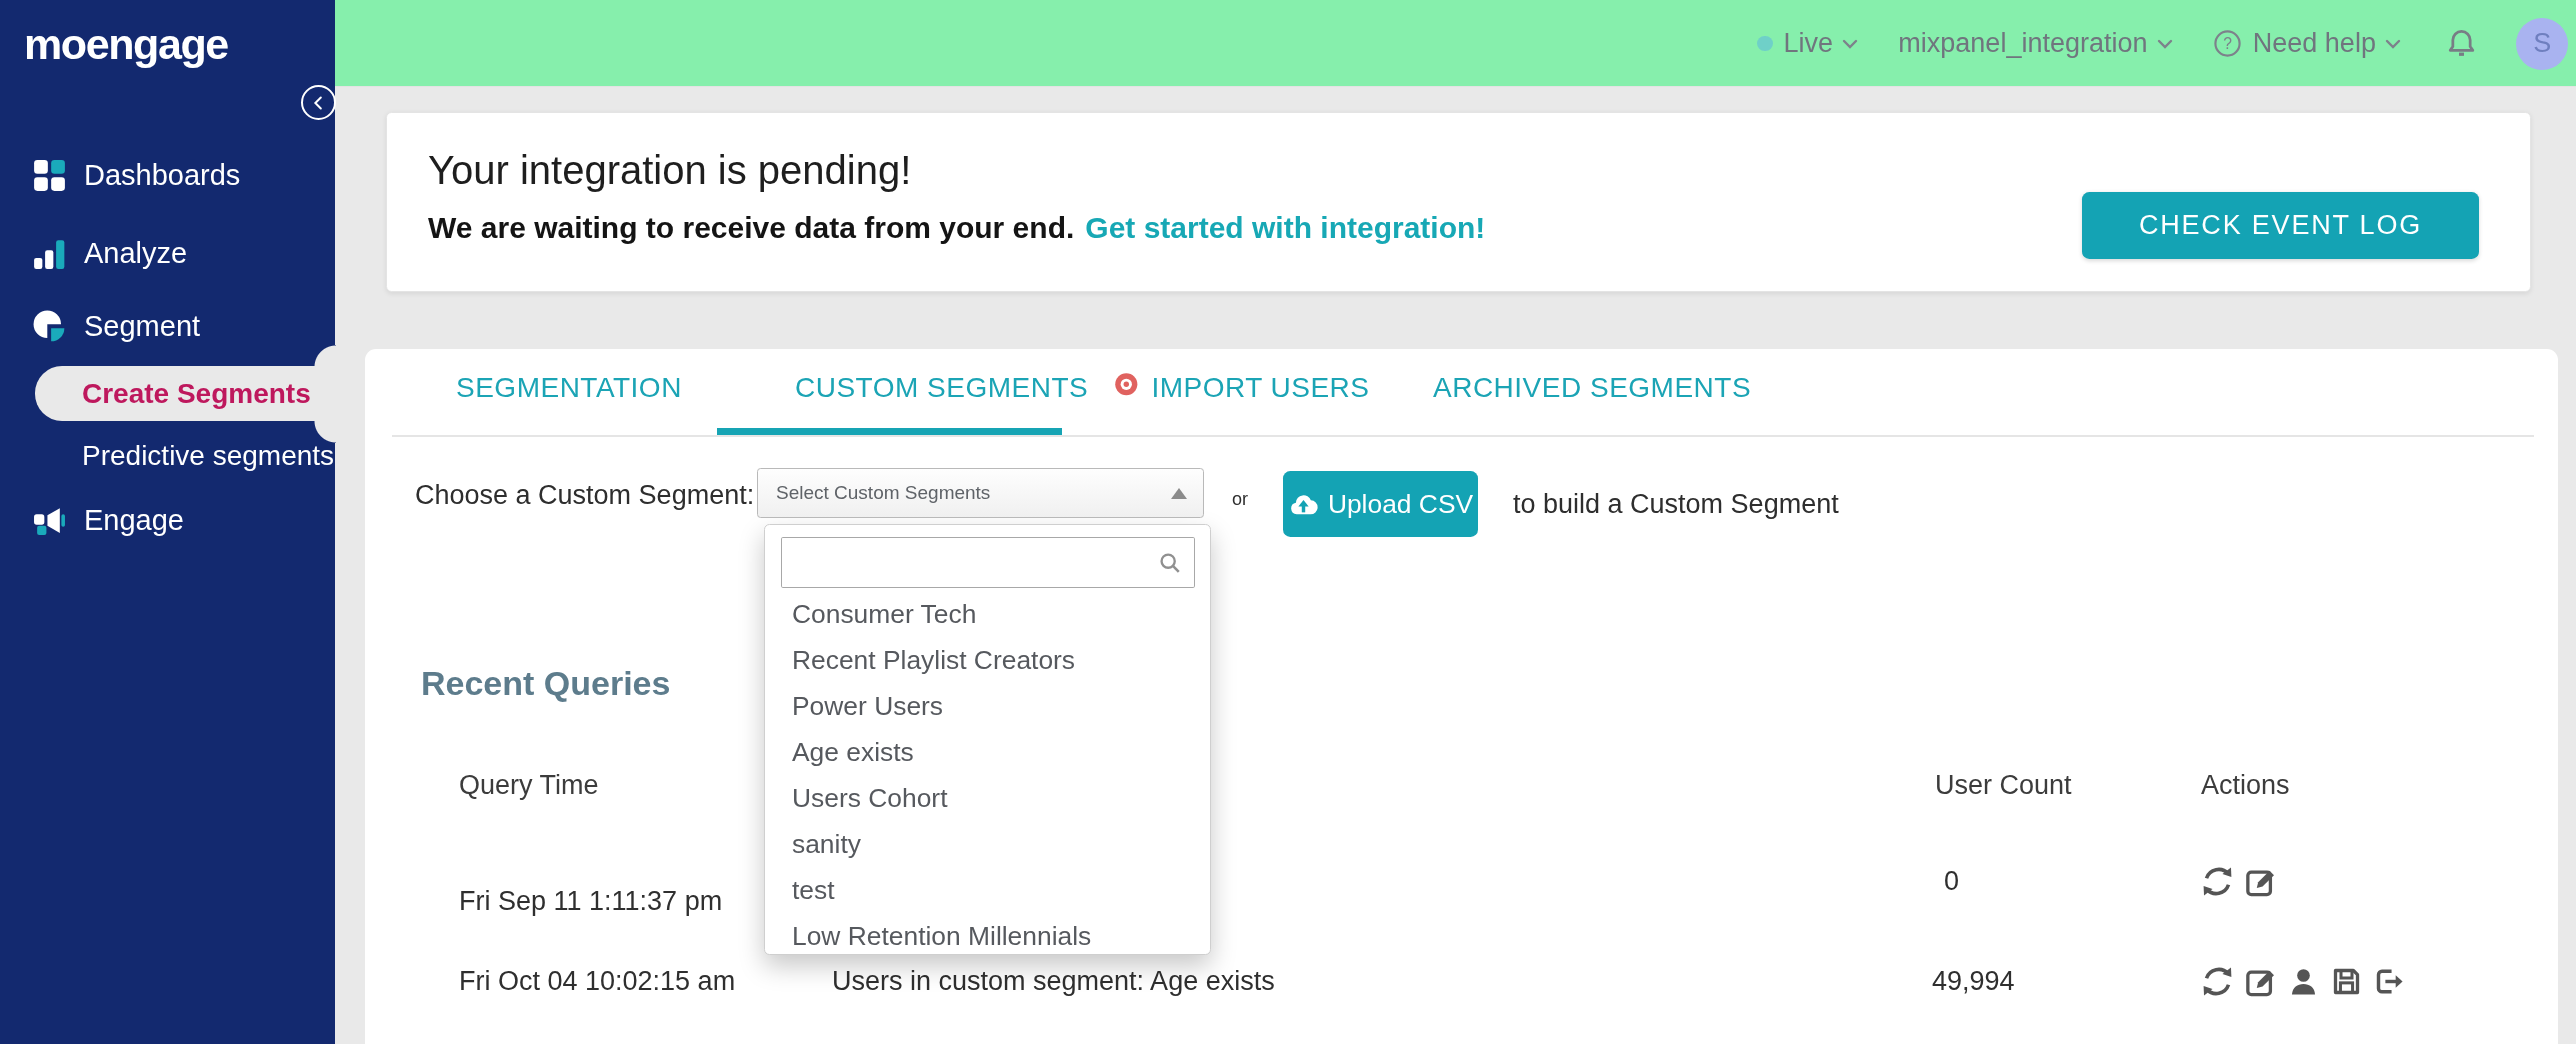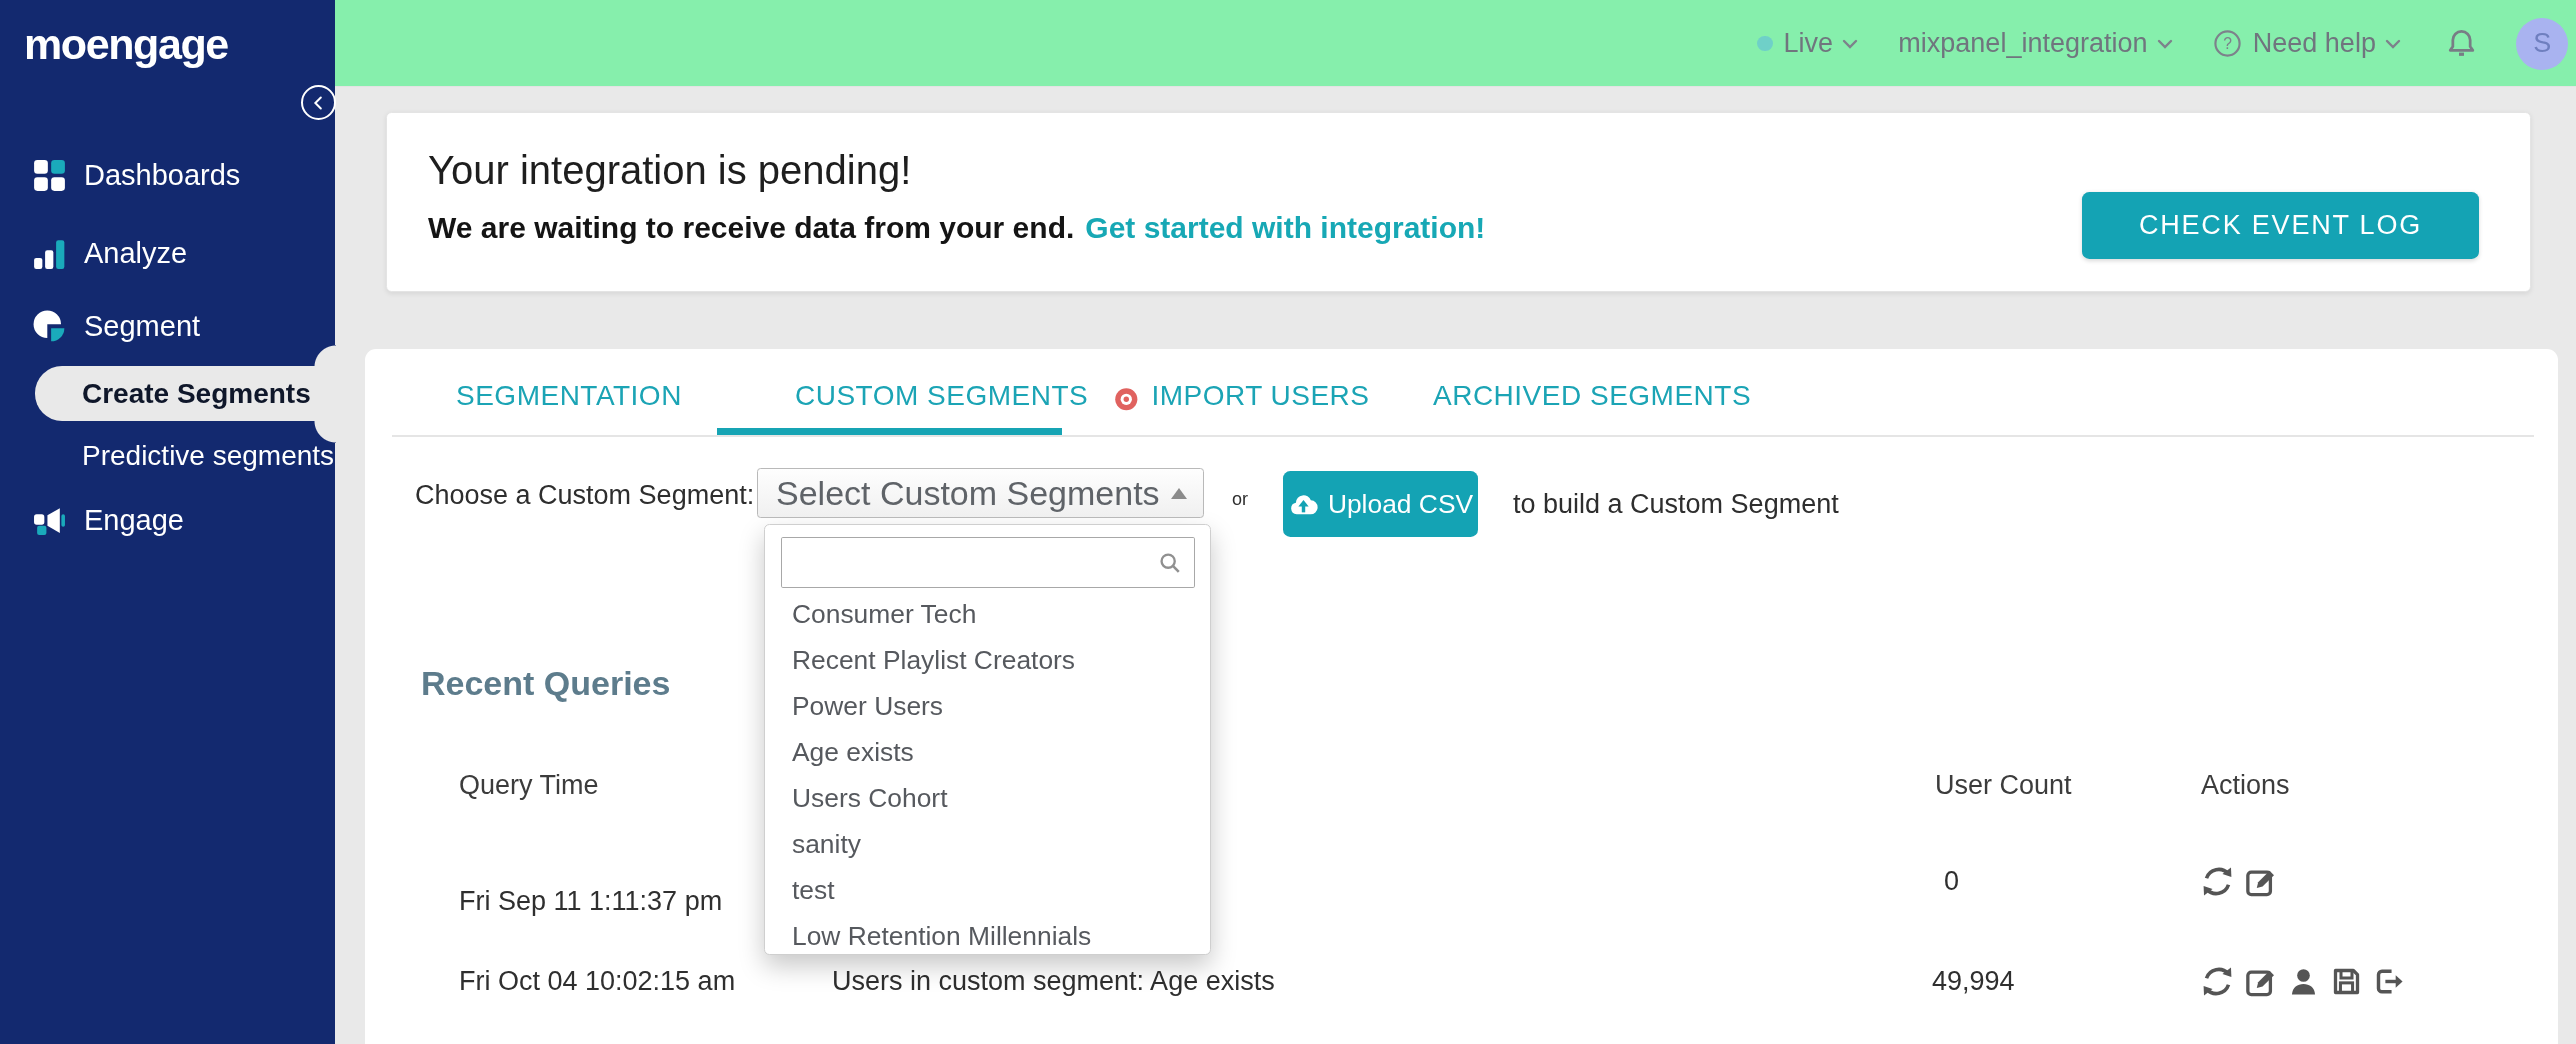--- a/index.html
+++ b/index.html
@@ -22,42 +22,42 @@
   .help-circle { margin-left:38px; margin-right:11px; display:inline-flex; }
   .bell { margin-left:42px; display:inline-flex; }
   .avatar { margin-left:38px; width:52px; height:52px; border-radius:50%; background:#A9B3F0; color:#6F7FBF; font-size:27px; display:flex; align-items:center; justify-content:center; }
 
   
   .sidebar { left:0; top:0; width:335px; height:1045px; background:#13296F; z-index:5; }
   .logo { position:absolute; left:24px; top:20px; font-size:43px; font-weight:800; color:#fff; letter-spacing:-1.4px; }
   .collapse-btn { position:absolute; left:301px; top:85px; width:35px; height:35px; border-radius:50%; border:2.3px solid #fff; background:#13296F; display:flex; align-items:center; justify-content:center; z-index:7; }
   .nav-item { position:absolute; left:0; width:335px; height:44px; display:flex; align-items:center; padding-left:33px; gap:18px; color:#fff; font-size:29px; }
   .nav-sub { position:absolute; left:0; width:335px; height:49px; display:flex; align-items:center; padding-left:82px; color:#fff; font-size:28px; }
-  .pill { position:absolute; left:35px; top:366px; width:301px; height:55px; background:#E9E9E9; border-radius:27px 0 0 27px; display:flex; align-items:center; padding-left:47px; color:#0f172a; font-size:28px; font-weight:700; }
+  .pill { position:absolute; left:35px; top:366px; width:301px; height:55px; background:#E9E9E9; border-radius:27px 0 0 27px; display:flex; align-items:center; padding-left:47px; color:#be185d; font-size:28px; font-weight:700; }
   .notch { position:absolute; width:22px; height:22px; left:314px; }
   .notch-top { top:345px; background:radial-gradient(circle at 100% 100%, #E9E9E9 0 21px, #13296F 22px); }
   .notch-bottom { top:421px; background:radial-gradient(circle at 100% 0%, #E9E9E9 0 21px, #13296F 22px); }
 
   
   .banner { left:386px; top:112px; width:2145px; height:180px; background:#fff; border:0.9px solid #E4E4E4; border-radius:5.5px; box-shadow:0 1.8px 5.5px rgba(0,0,0,0.08); z-index:1; }
   .banner-title { position:absolute; left:41px; top:35px; font-size:40px; color:#1E1E1E; }
   .banner-sub { position:absolute; left:41px; top:98px; font-size:30px; font-weight:700; color:#141414; }
   .banner-link { color:#17A8B5; margin-left:11px; cursor:pointer; }
   .check-btn { position:absolute; left:1695px; top:79px; width:397px; height:67px; background:#14A3B4; border-radius:7.3px; color:#fff; font-size:27px; letter-spacing:1.8px; display:flex; align-items:center; justify-content:center; box-shadow:0 1.8px 4.6px rgba(0,0,0,0.15); }
 
   
   .panel { left:365px; top:349px; width:2193px; height:696px; background:#fff; border-radius:11px 11px 0 0; z-index:1; }
-  .tab { position:absolute; top:372px; height:40px; display:flex; align-items:flex-end; gap:12.8px; color:#1BA4B5; font-size:28px; letter-spacing:0.5px; z-index:2; }
+  .tab { position:absolute; top:372px; height:40px; display:flex; align-items:flex-start; gap:12.8px; color:#1BA4B5; font-size:28px; letter-spacing:0.5px; z-index:2; }
   .tab-underline { position:absolute; left:717px; top:428px; width:345px; height:7.3px; background:#16A4B4; z-index:2; }
   .tab-divider { position:absolute; left:392px; top:435px; width:2142px; height:1.8px; background:#E5E5E5; z-index:1; }
 
   
   .chooser-label { position:absolute; left:415px; top:480px; font-size:27px; color:#2E2E2E; z-index:2; }
   .select-box { position:absolute; left:757px; top:468px; width:447px; height:50px; border:1.8px solid #B9B9B9; border-radius:3.6px; background:linear-gradient(#FEFEFE,#F0F0F0); display:flex; align-items:center; padding:0 16.4px 0 18px; z-index:60; }
-  .select-box .val { font-size:34px; color:#5F6368; flex:1; }
+  .select-box .val { font-size:19px; color:#5F6368; flex:1; }
   .tri-up { width:0; height:0; border-left:8.2px solid transparent; border-right:8.2px solid transparent; border-bottom:11px solid #8B8B8B; }
   .or-text { position:absolute; left:1232px; top:489px; font-size:18px; color:#2E2E2E; z-index:2; }
   .upload-btn { position:absolute; left:1283px; top:471px; width:195px; height:66px; background:#14A3B4; border-radius:7.3px; color:#fff; font-size:26.4px; display:flex; align-items:center; justify-content:center; gap:9px; z-index:2; }
   .suffix-text { position:absolute; left:1513px; top:489px; font-size:27px; color:#2E2E2E; z-index:2; }
 
   
   .rq-title { position:absolute; left:421px; top:664px; font-size:34px; font-weight:700; color:#5D7C8C; z-index:1; }
   .rq-divider { position:absolute; left:392px; top:738px; width:2111px; height:1.8px; background:#E8E8E8; }
   .th { position:absolute; top:770px; font-size:27px; color:#3C3C3C; font-weight:500; z-index:1; }
   .th-divider { position:absolute; left:392px; top:829px; width:2111px; height:2.7px; background:#DCDCDC; }

